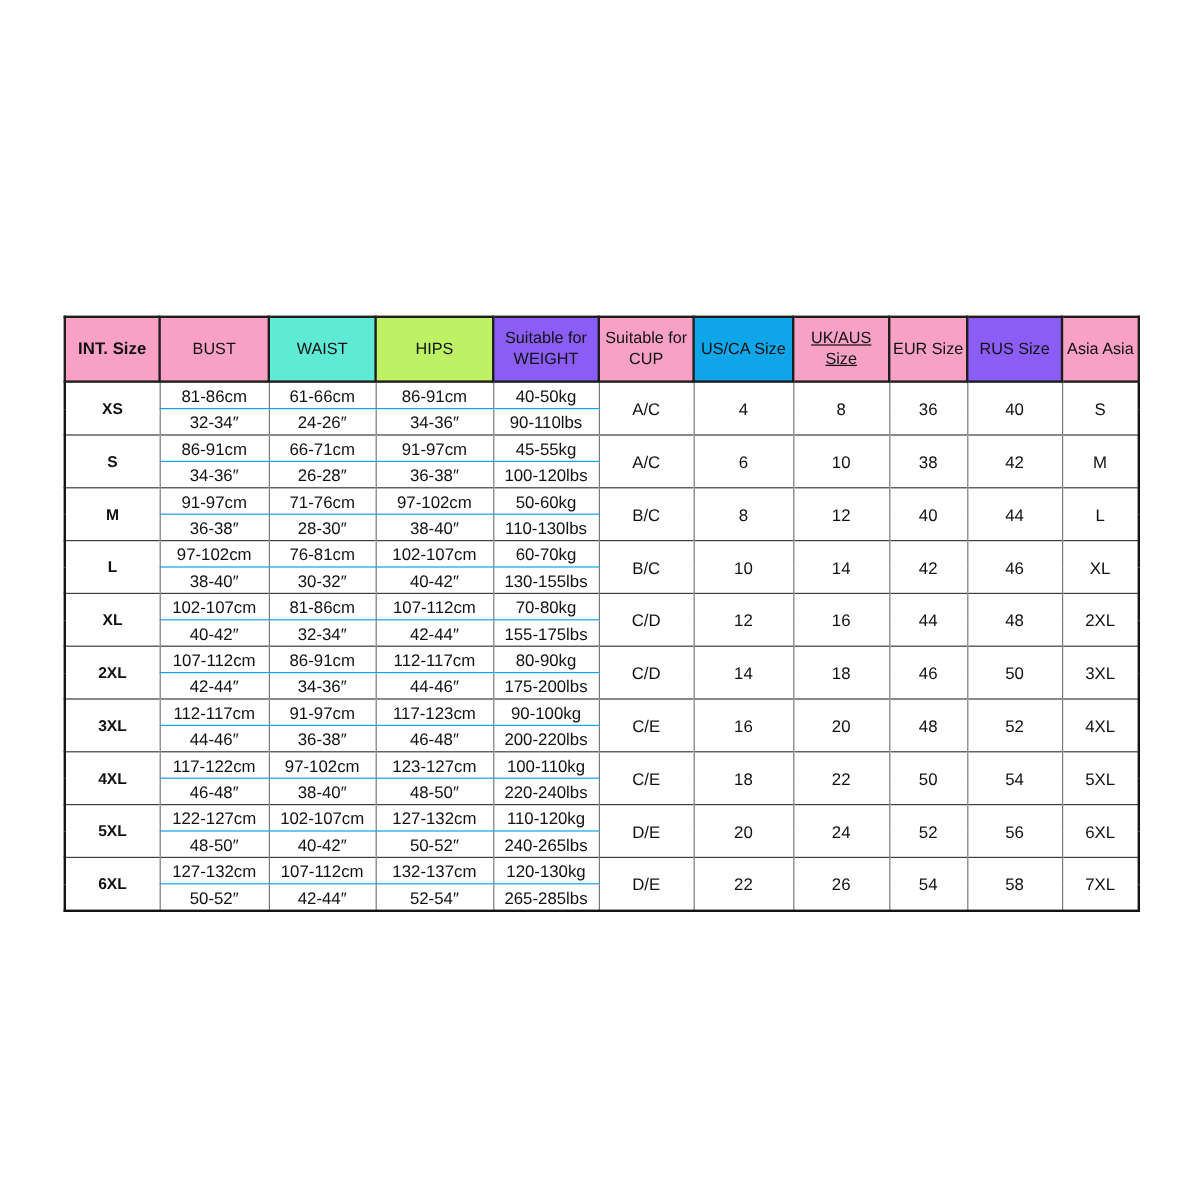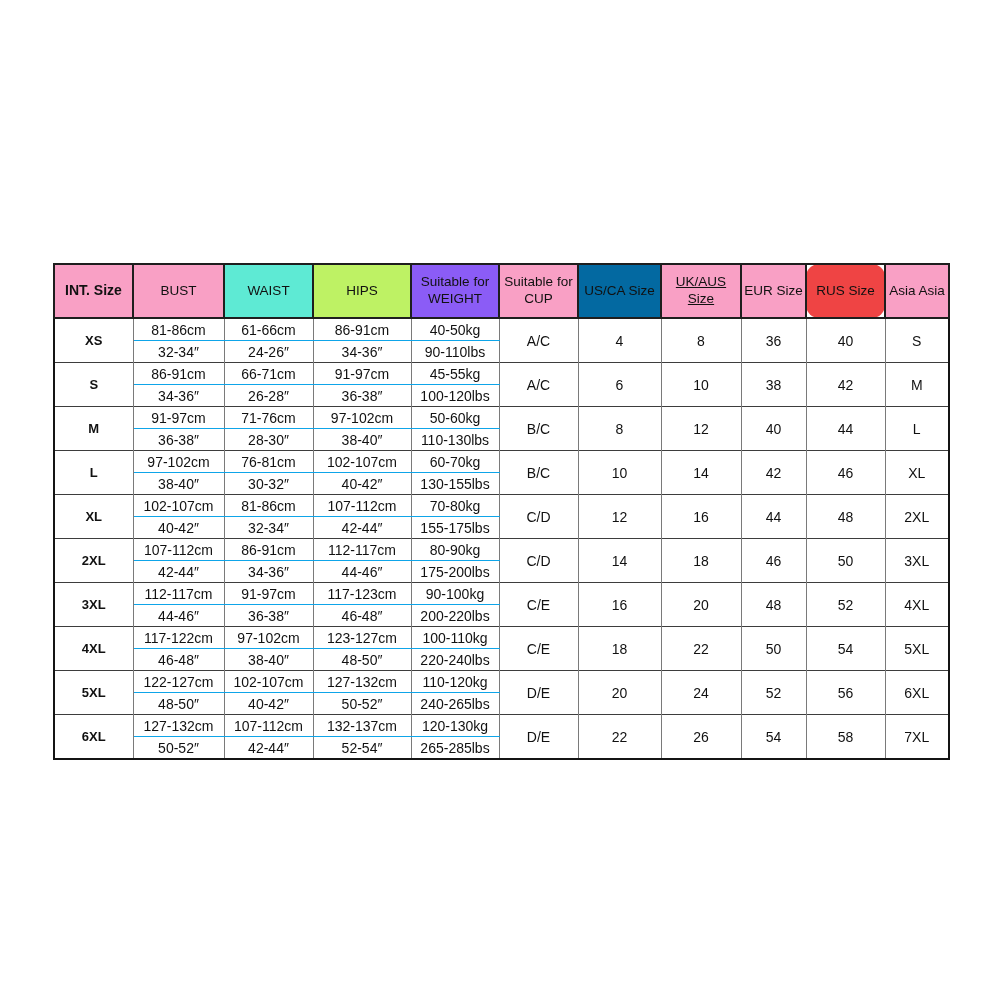--- a/index.html
+++ b/index.html
@@ -90,24 +90,24 @@
         <col class="c-asia">
     </colgroup>
     <thead>
         <tr>
           <th class="bold-head" style="background: rgb(249, 160, 197);">INT. Size</th>
           <th style="background: rgb(249, 160, 197);">BUST</th>
           <th style="background: #5eead4;">WAIST</th>
           <th style="background: #bef264;">HIPS</th>
           <th style="background: #8b5cf6;">Suitable for WEIGHT</th>
           <th style="background: rgb(249, 160, 197);">Suitable for CUP</th>
-          <th style="background: #0369a1;">US/CA Size</th>
+          <th style="background: #0ea5e9;">US/CA Size</th>
           <th style="background: rgb(249, 160, 197); text-decoration: underline;">UK/AUS Size</th>
           <th style="background: rgb(249, 160, 197);">EUR Size</th>
-          <th style="background: #ef4444; border-radius: 13px;">RUS Size</th>
+          <th style="background: #8b5cf6;">RUS Size</th>
           <th style="background: rgb(249, 160, 197);">Asia Asia</th>
         </tr>
       </thead>
     <tbody>
         <tr class="row-a">
           <td class="size-label" rowspan="2">XS</td>
           <td class="split">81-86cm</td>
           <td class="split">61-66cm</td>
           <td class="split">86-91cm</td>
           <td class="split">40-50kg</td>

